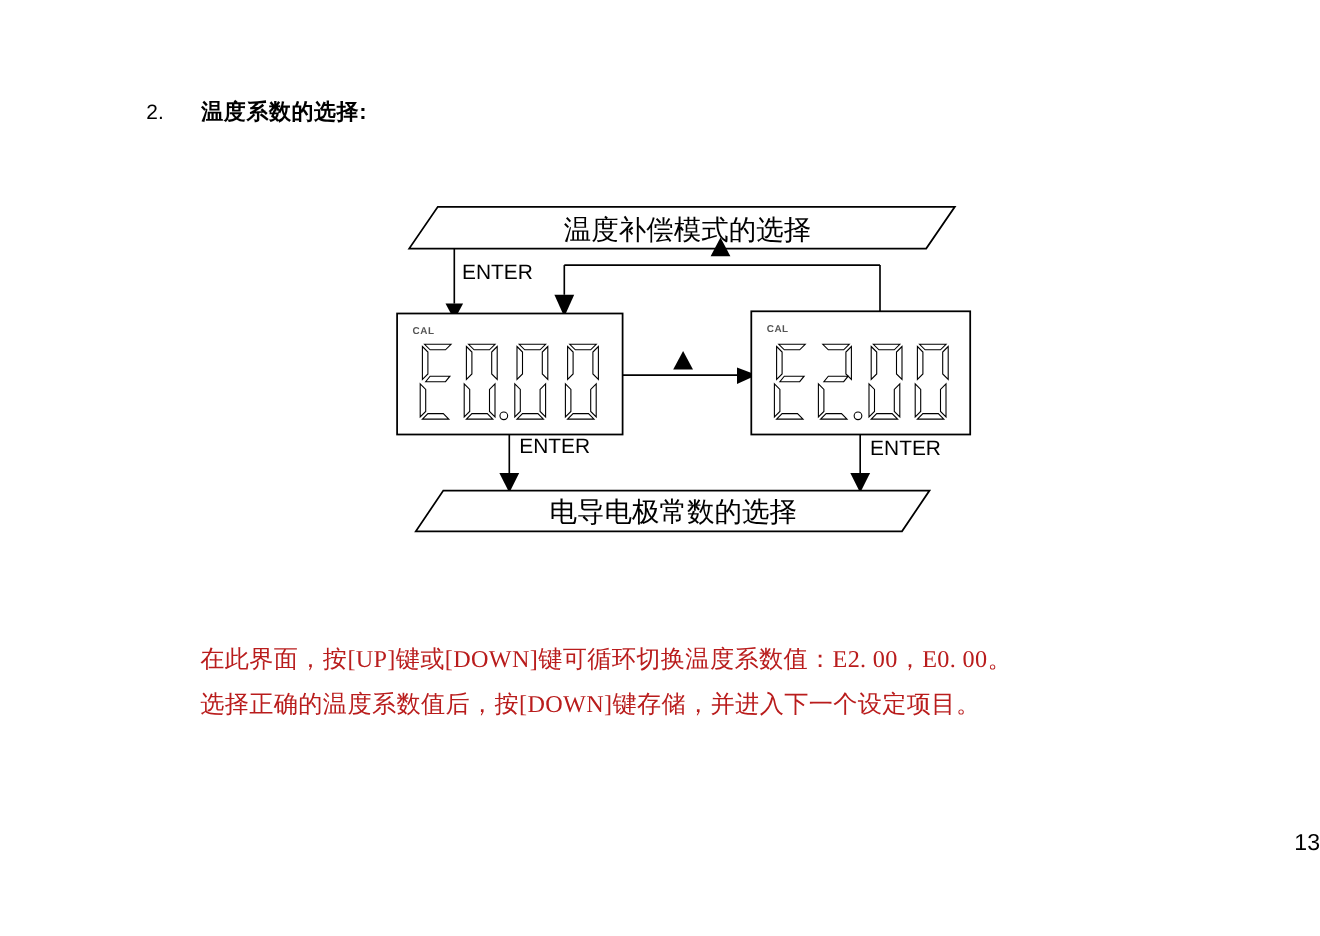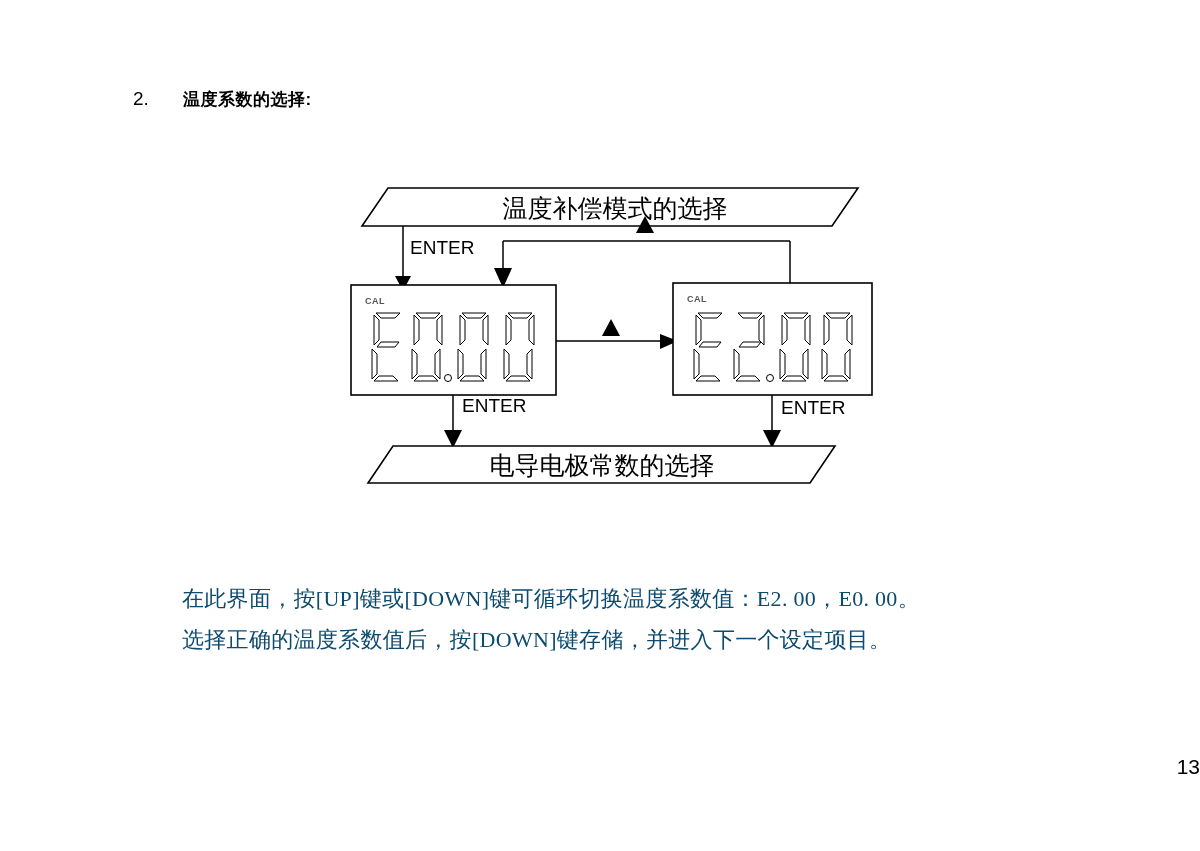--- a/index.html
+++ b/index.html
@@ -26,29 +26,29 @@
     font-family: "Liberation Sans", "DejaVu Sans", sans-serif;
   }
   .heading-num {
     font-size: 19px;
     font-weight: 400;
     color: #000;
     width: 50px;
     display: inline-block;
   }
   .heading-text {
-    font-size: 17px;
+    font-size: 20px;
     font-weight: bold;
     letter-spacing: 0.5px;
   }
 
   
   .diagram {
     position: absolute;
-    left: 340px;
+    left: 350px;
     top: 178px;
     width: 560px;
     height: 320px;
   }
   .diagram svg {
     display: block;
   }
 
   .flow-label {
     font-family: "Liberation Serif", "DejaVu Serif", serif;
@@ -93,21 +93,21 @@
 
   
   .body-text {
     position: absolute;
     left: 182px;
     top: 578px;
     width: 800px;
     font-family: "Liberation Serif", "DejaVu Serif", serif;
     font-size: 22px;
     line-height: 41px;
-    color: #0c4a6e;
+    color: #b91c1c;
     letter-spacing: 0.3px;
   }
   .body-text p { margin: 0; white-space: nowrap; }
 
   
   .page-number {
     position: absolute;
     left: 0;
     top: 755px;
     width: 1200px;

